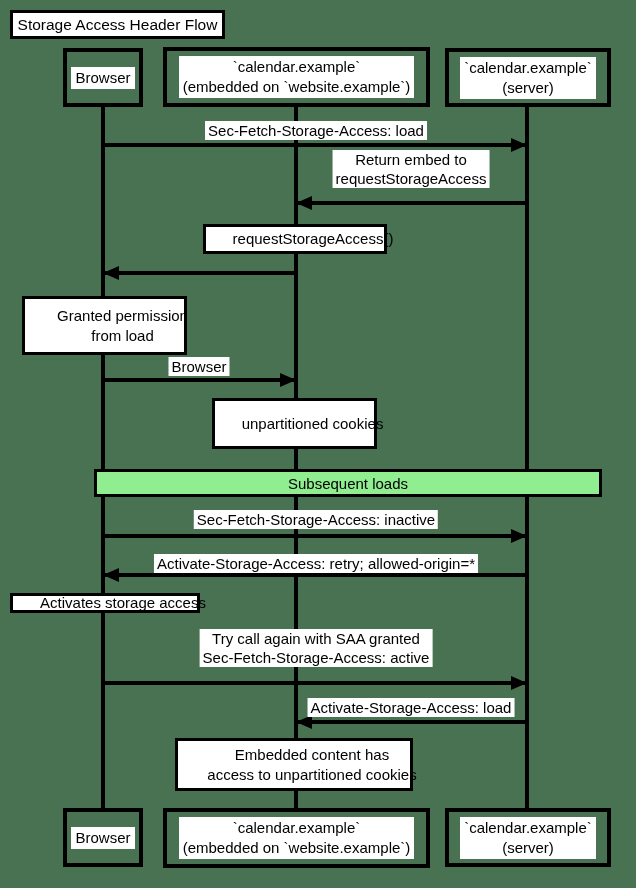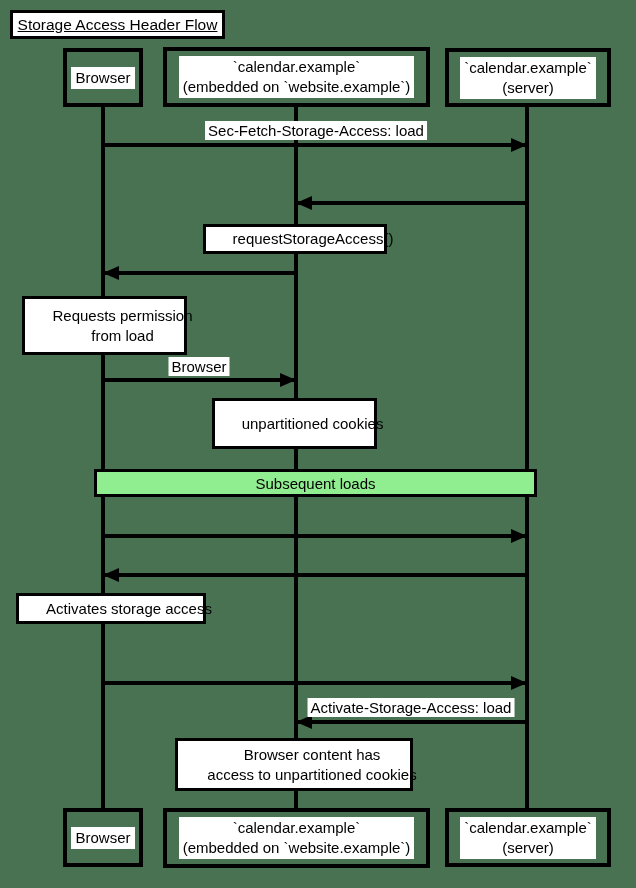--- a/index.html
+++ b/index.html
@@ -43,25 +43,25 @@
   }
   .pchip{
     background:var(--fill);padding:1px 4px;text-align:center;
     font-size:15px;line-height:20px;white-space:nowrap;
   }
 
   .title-box{
     position:absolute;left:10px;top:10px;width:215px;height:29px;
     background:var(--fill);border:3px solid var(--line);box-sizing:border-box;
     display:flex;align-items:center;justify-content:center;
-    font-size:15.5px;white-space:nowrap;text-decoration:underline;
+    font-size:15.5px;white-space:nowrap;
   }
 
   .divider{
-    position:absolute;left:94px;top:469px;width:443px;height:28px;
+    position:absolute;left:94px;top:469px;width:508px;height:28px;
     background:var(--divider);border:3px solid var(--line);box-sizing:border-box;
     display:flex;align-items:center;justify-content:center;
     font-size:15px;white-space:nowrap;
   }
 </style>
 </head>
 <body>
 
 <div class="canvas">
 
@@ -92,47 +92,57 @@
 
   <div class="msg-line" style="left:296px;top:720px;width:231px"></div>
   <div class="ah ah-l" style="left:296px;top:715px"></div>
 
   <div class="divider">
     <span>Subsequent loads</span>
   </div>
 
   <div class="msg-label" style="left:316px;top:121px">Sec-Fetch-Storage-Access: load</div>
 
+  <div class="msg-label" style="left:411px;top:150px">
+    <div>Return embed to</div>
+    <div>requestStorageAccess</div>
+  </div>
 
   <div class="msg-label" style="left:199px;top:357px">Browser</div>
 
+  <div class="msg-label" style="left:316px;top:510px">Sec-Fetch-Storage-Access: inactive</div>
 
+  <div class="msg-label" style="left:316px;top:554px">Activate-Storage-Access: retry; allowed-origin=*</div>
 
+  <div class="msg-label" style="left:316px;top:629px">
+    <div>Try call again with SAA granted</div>
+    <div>Sec-Fetch-Storage-Access: active</div>
+  </div>
 
   <div class="msg-label" style="left:411px;top:698px">Activate-Storage-Access: load</div>
 
   <div class="note" style="left:203px;top:224px;width:184px;height:30px">
     <div>requestStorageAccess()</div>
   </div>
 
   <div class="note" style="left:22px;top:296px;width:165px;height:59px">
-    <div>Requests permission</div>
+    <div>Granted permission</div>
     <div>from load</div>
   </div>
 
   <div class="note" style="left:212px;top:398px;width:165px;height:51px">
     <div>unpartitioned cookies</div>
   </div>
 
-  <div class="note" style="left:16px;top:593px;width:190px;height:31px">
+  <div class="note" style="left:10px;top:593px;width:190px;height:20px">
     <div>Activates storage access</div>
   </div>
 
   <div class="note" style="left:175px;top:738px;width:238px;height:53px">
-    <div>Browser content has</div>
+    <div>Embedded content has</div>
     <div>access to unpartitioned cookies</div>
   </div>
 
   <div class="pbox" style="left:63px;top:48px;width:80px;height:59px">
     <span class="pchip">Browser</span>
   </div>
   <div class="pbox" style="left:163px;top:47px;width:267px;height:60px">
     <span class="pchip">
       <span style="display:block">`calendar.example`</span>
       <span style="display:block">(embedded on `website.example`)</span>

